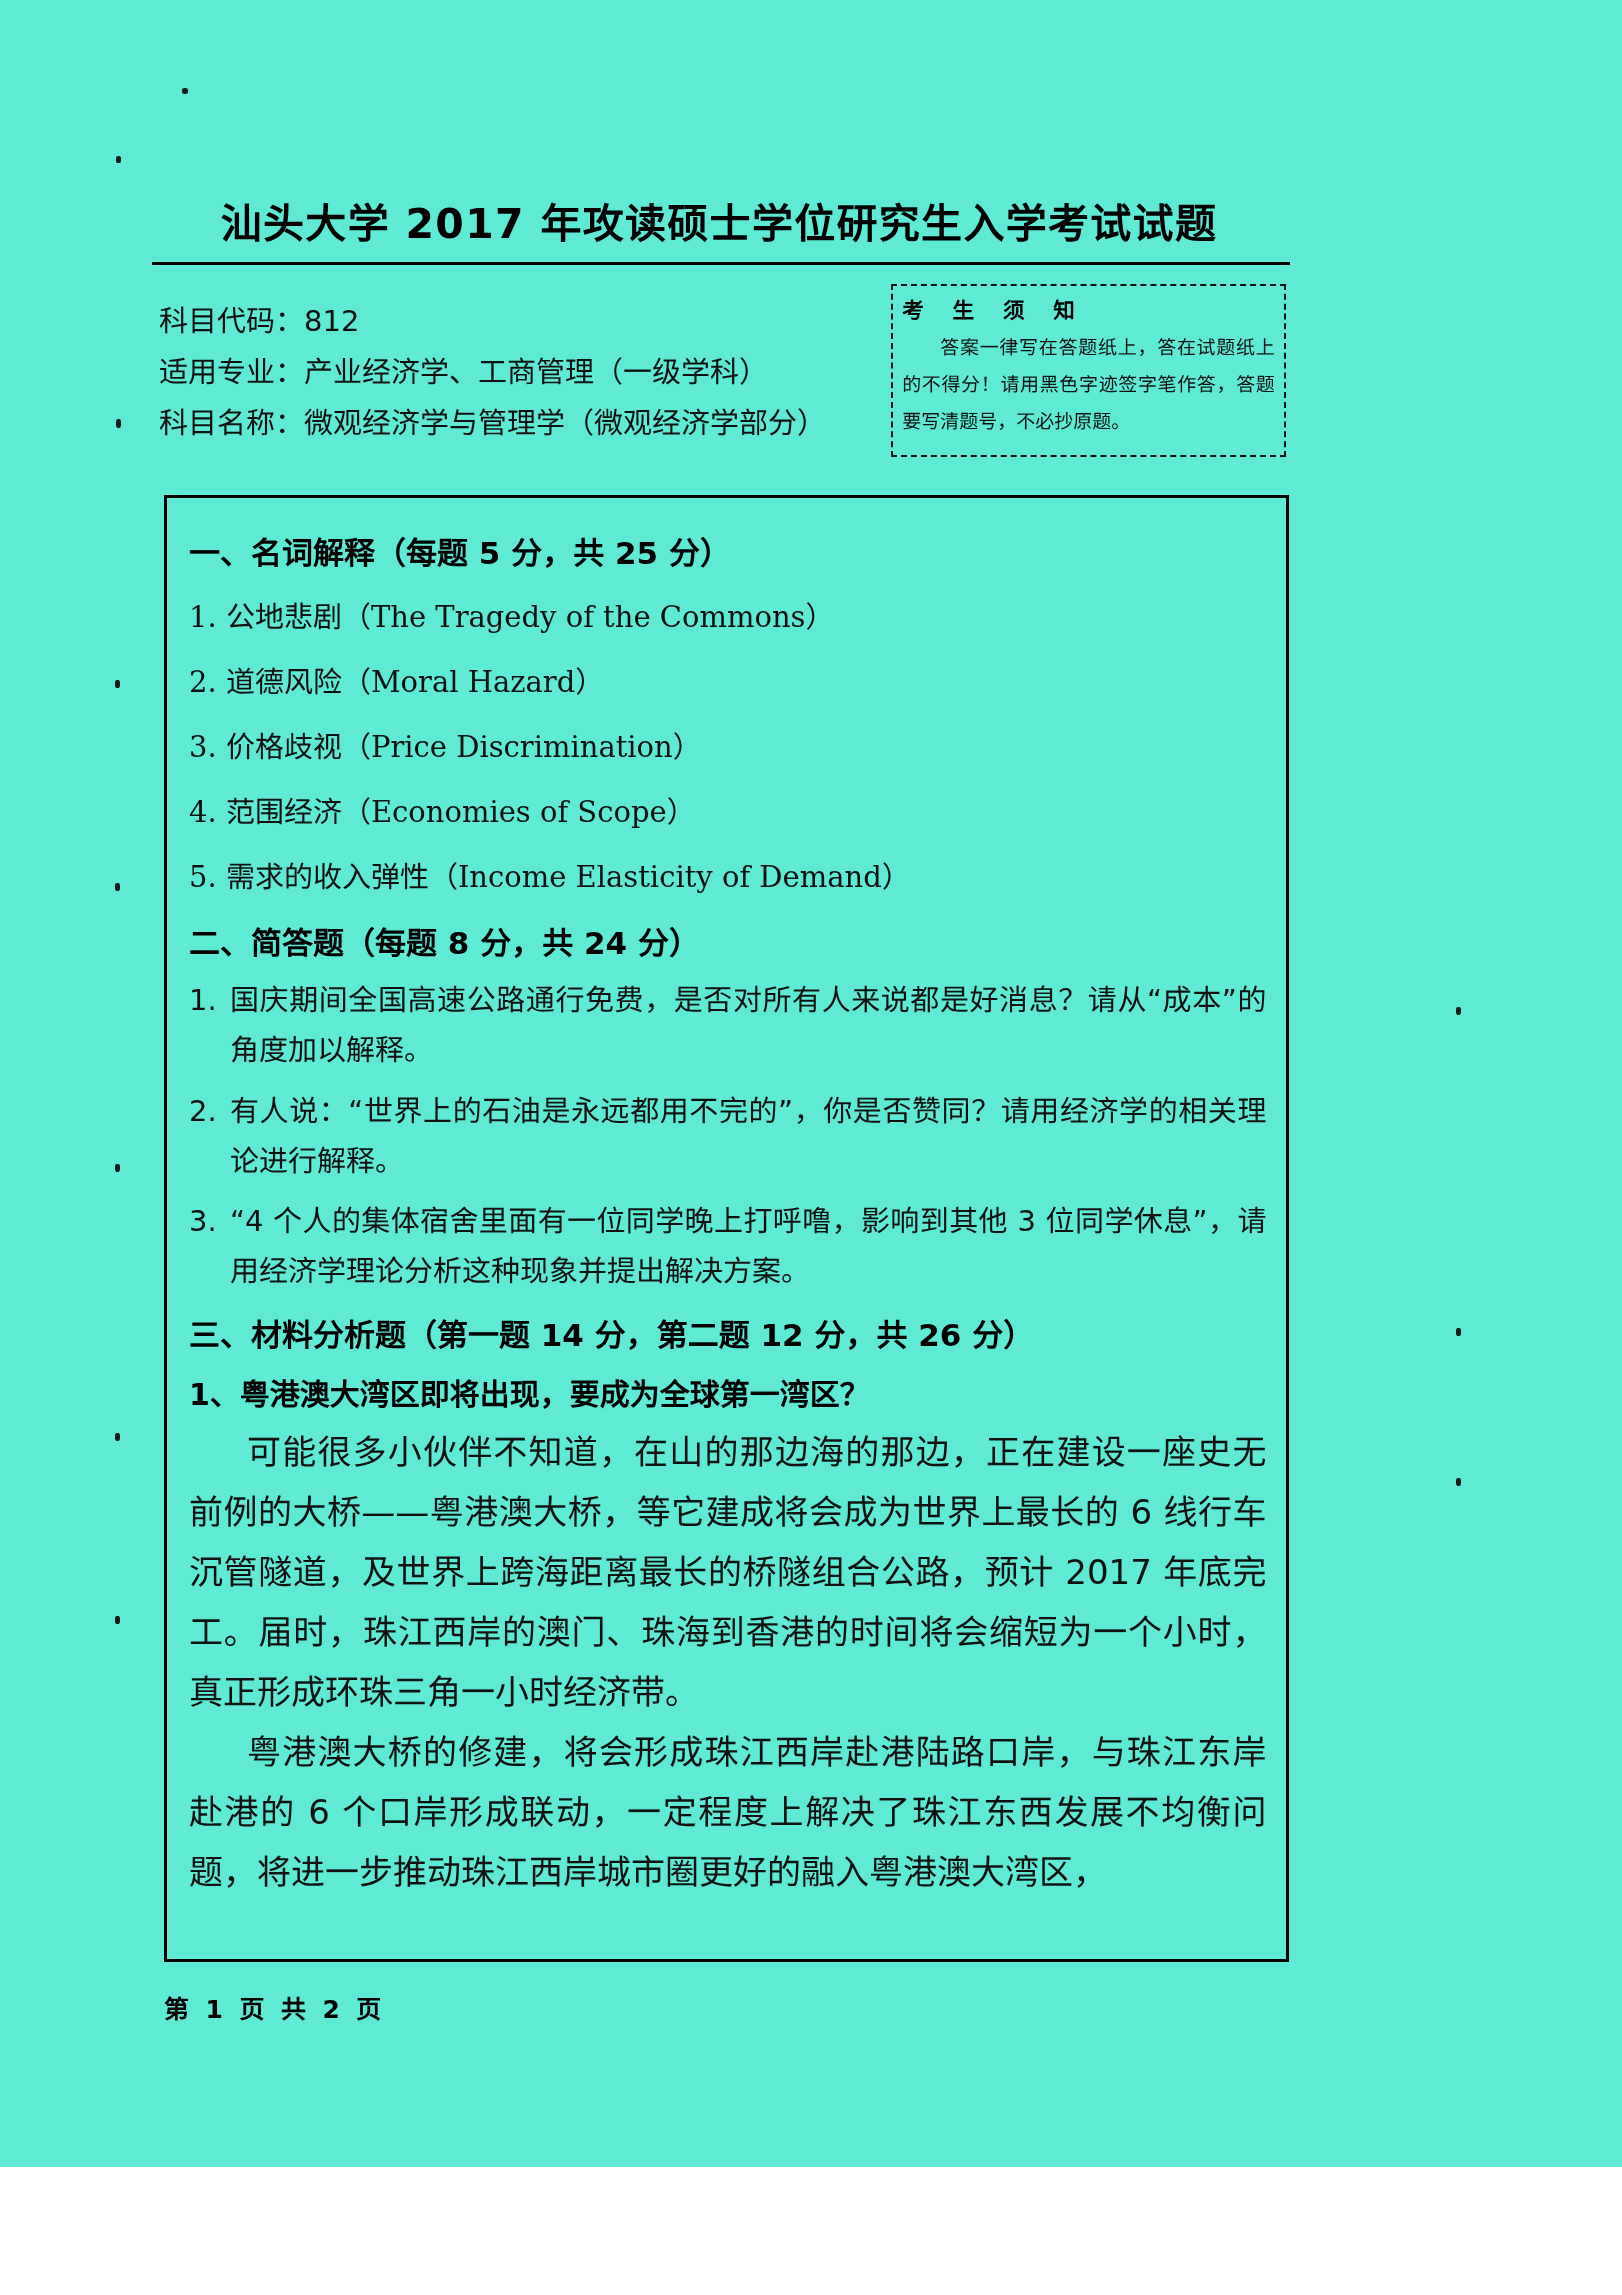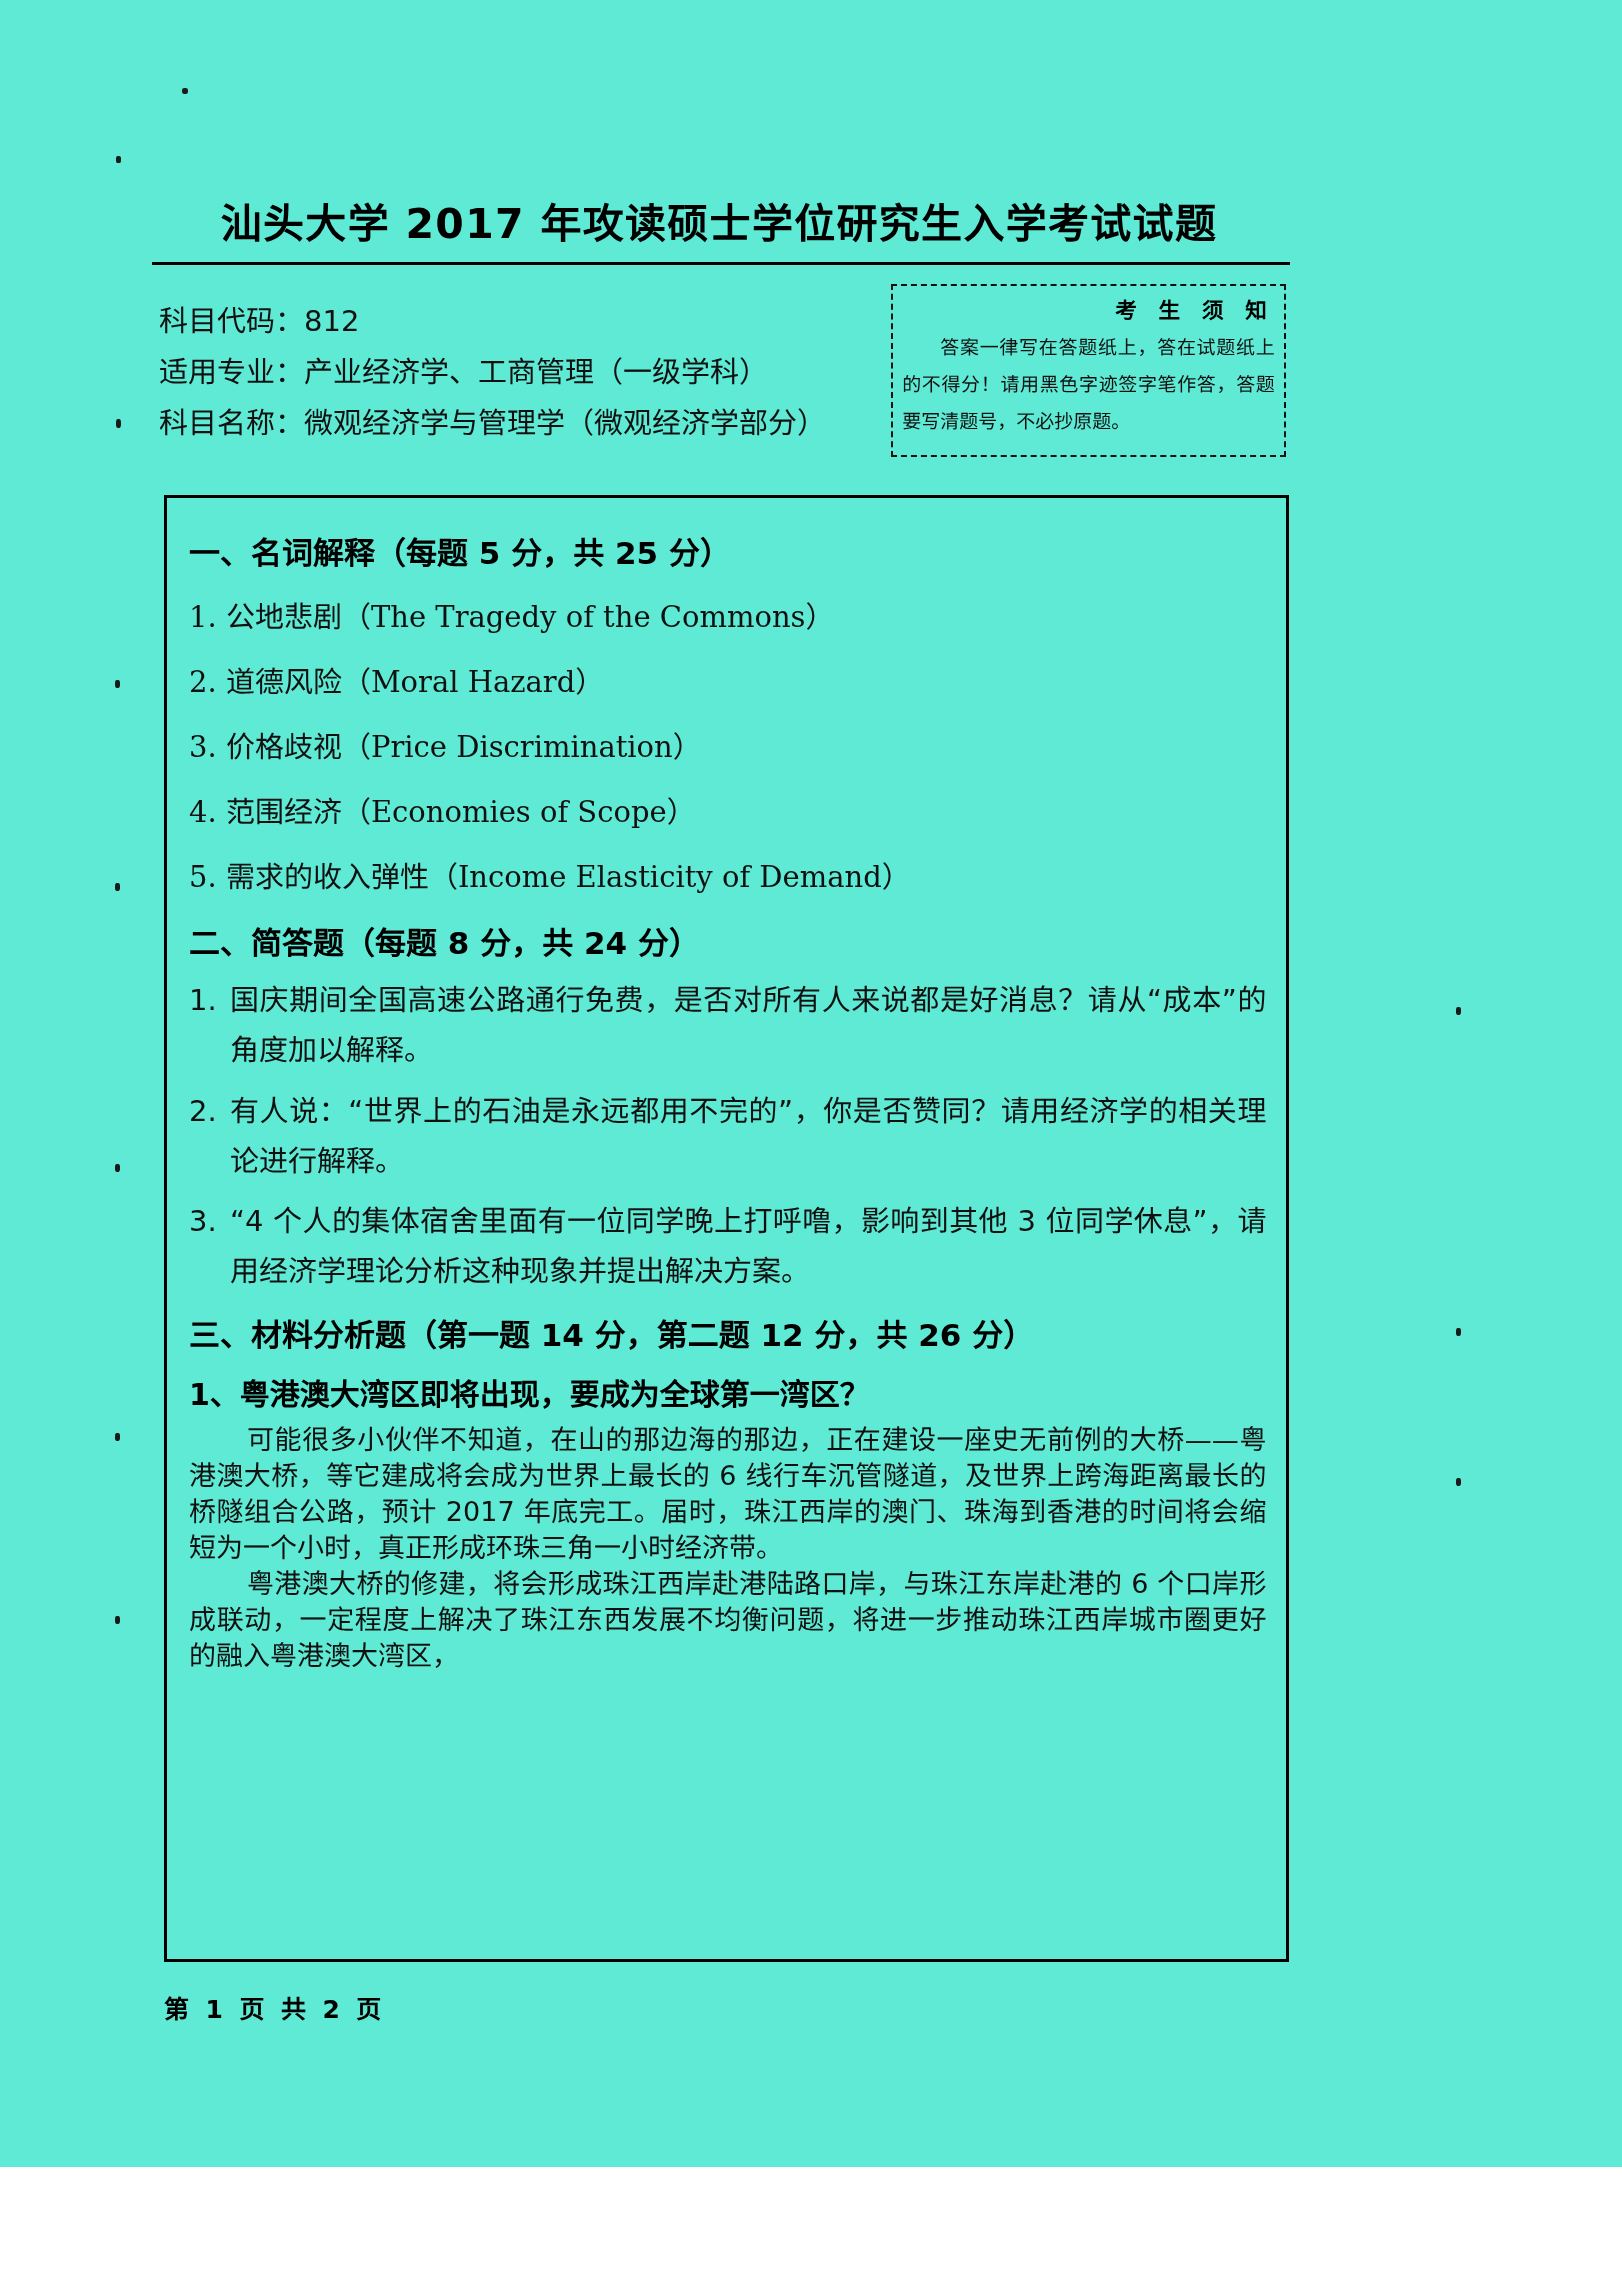--- a/index.html
+++ b/index.html
@@ -70,22 +70,22 @@
     position: absolute;
     left: 891px;
     top: 284px;
     width: 395px;
     height: 173px;
     border: 2px dashed #111;
     box-sizing: border-box;
     padding: 6.5px 9.2px 0 9.2px;
   }
   #notice-title {
-    text-align: right;
-    font-family: Liberation Sans, sans-serif;
+    text-align: left;
+    font-family: Liberation Mono, monospace;
     font-weight: bold;
     font-size: 21.6px;
     letter-spacing: 7.9px;
     margin-bottom: 5.2px;
     color: #000;
   }
   #notice-body {
     font-family: "DejaVu Sans", "Liberation Sans", sans-serif;
     font-size: 19px;
     line-height: 37px;
@@ -148,22 +148,22 @@
     font-weight: bold;
     font-size: 30px;
     line-height: 55px;
     margin-top: 2.6px;
     white-space: nowrap;
     color: #000;
   }
 
   .material-para {
     font-family: "DejaVu Sans", "Liberation Sans", sans-serif;
-    font-size: 27px;
-    line-height: 36px;
+    font-size: 34px;
+    line-height: 60px;
     text-indent: 58px;
     text-align: justify;
     text-justify: inter-ideograph;
     color: #111;
     margin: 0;
   }
 
   
   #page-footer {
     position: absolute;

